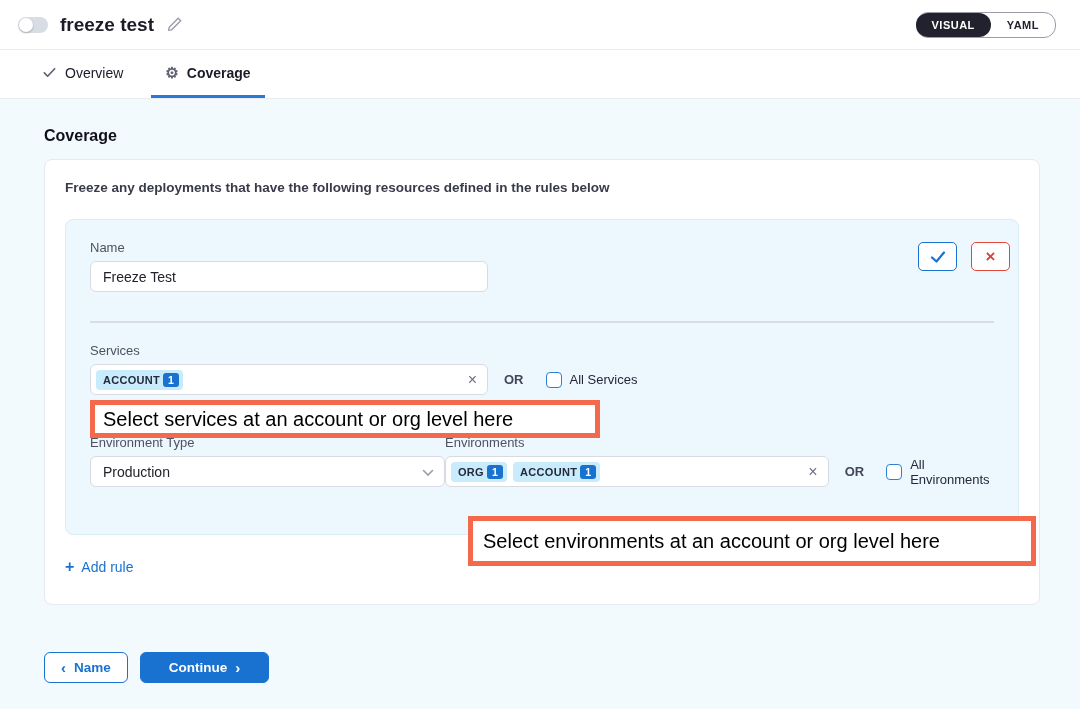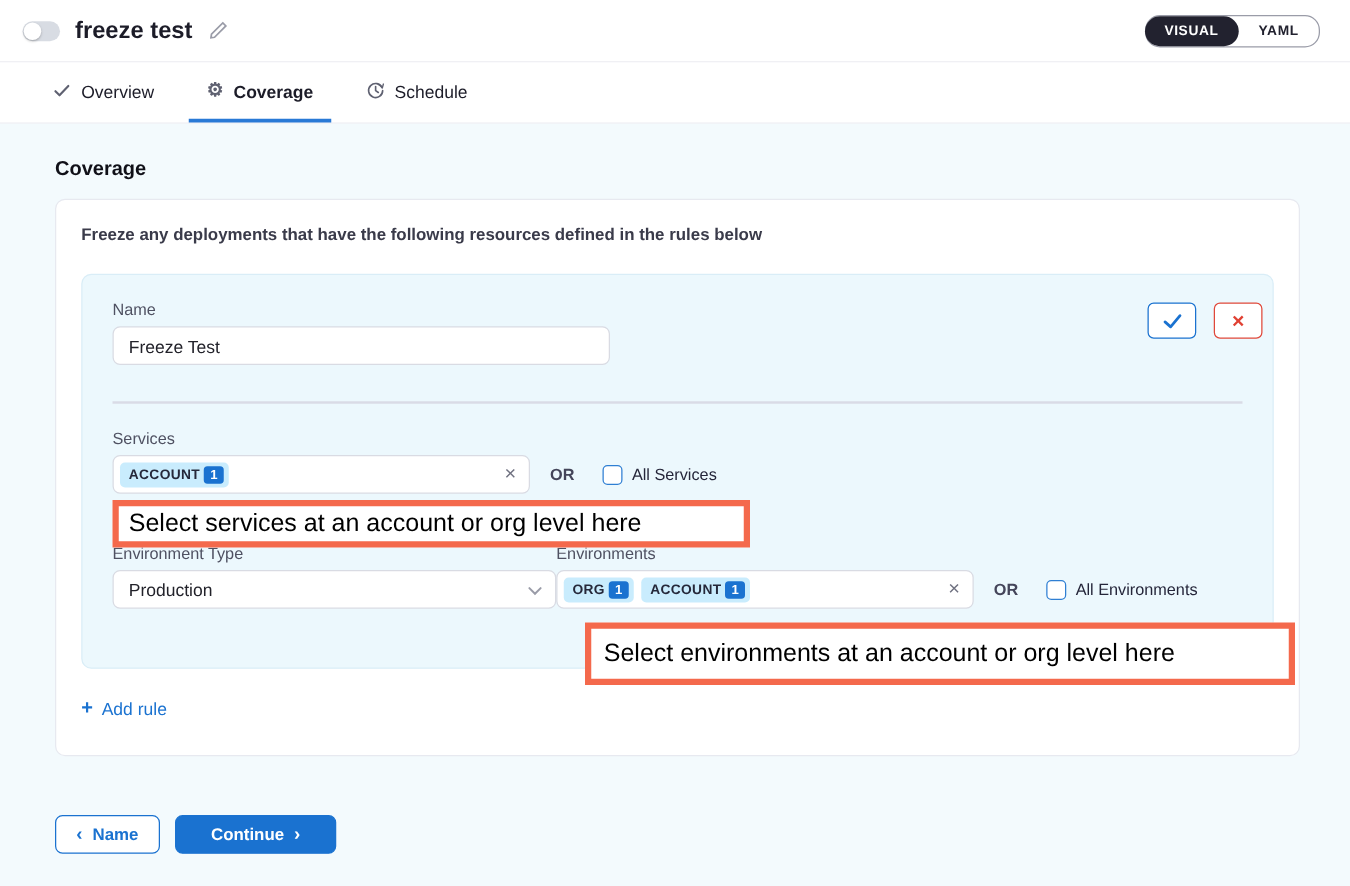--- a/index.html
+++ b/index.html
@@ -50,21 +50,21 @@
   .confirm-btns { position:absolute; top:22px; right:8px; display:flex; gap:14px; }
   .sq-btn { width:39px; height:29px; border-radius:5px; background:#fff; display:flex; align-items:center;
             justify-content:center; cursor:pointer; }
   .sq-btn.ok { border:1.5px solid #1a72d0; }
   .sq-btn.cancel { border:1.5px solid #e0483a; color:#e04133; font-size:17px; font-weight:700; }
 
   .divider { height:2px; background:#d9dbe6; margin-top:29px; }
 
   .row-label { font-size:13px; color:#4f5162; margin:20px 0 6px 0; }
   .inline-row { display:flex; align-items:center; }
-  .tag-input { width:334px; height:31px; background:#fff; border:1px solid #d9dbe3; border-radius:6px;
+  .tag-input { width:398px; height:31px; background:#fff; border:1px solid #d9dbe3; border-radius:6px;
                display:flex; align-items:center; padding:0 10px 0 5px; gap:6px; }
   .tag { background:#c9ecfd; border-radius:4px; padding:3px 4px 3px 7px; display:flex; align-items:center;
          gap:3px; font-size:11px; font-weight:700; color:#25283a; letter-spacing:.3px; }
   .tag .count { background:#1a72d0; color:#fff; border-radius:3px; padding:1px 5px; font-size:10.5px; }
   .tag-spacer { flex:1; }
   .clear-x { color:#6f7180; font-size:16px; cursor:pointer; line-height:1; }
   .or { font-size:13px; color:#44455a; font-weight:700; margin:0 0 0 16px; }
   .checkbox { width:16px; height:16px; border:1.5px solid #2f7fd3; border-radius:4px; background:#fff;
               margin-left:22px; cursor:pointer; flex:none; }
   .cb-label { font-size:13px; color:#25263a; margin-left:8px; }
@@ -72,21 +72,21 @@
   .select { width:355px; height:31px; background:#fff; border:1px solid #d9dbe3; border-radius:6px;
             display:flex; align-items:center; padding:0 10px 0 12px; font-size:14px; color:#22222a; cursor:pointer; }
   .select .sel-spacer { flex:1; }
 
   .env-row { display:flex; margin-top:40px; }
   .env-col2 { }
 
   .annot { position:absolute; background:#fff; border:5px solid #f4694c; color:#000;
            font-size:20px; line-height:28px; white-space:nowrap; z-index:5; }
   .annot.services { left:24px; top:180px; width:510px; padding:0 8px; }
-  .annot.environments { left:402px; top:278px; width:568px; padding:6px 10px; }
+  .annot.environments { left:402px; top:296px; width:568px; padding:6px 10px; }
 
   .add-rule { margin-top:24px; display:inline-flex; align-items:center; gap:7px; color:#1a72d0;
               font-size:14px; cursor:pointer; }
   .add-rule .plus { font-size:16px; font-weight:700; line-height:1; }
 
   .footer { margin-top:47px; display:flex; gap:12px; }
   .btn { height:31px; border-radius:6px; display:inline-flex; align-items:center; gap:8px;
          font-size:13.5px; font-weight:700; cursor:pointer; padding:0 16px; }
   .btn.back { background:#fff; border:1.5px solid #1a72d0; color:#1a72d0; }
   .btn.continue { background:#1a72d0; border:1.5px solid #1a72d0; color:#fff; padding:0 28px; }
@@ -117,30 +117,20 @@
     <span class="ticon">
       <svg width="15" height="15" viewBox="0 0 16 16" fill="none" stroke="#5f6171" stroke-width="1.8" stroke-linecap="round" stroke-linejoin="round">
         <polyline points="2.5,8.5 6,12 13.5,4"></polyline>
       </svg>
     </span>
     <span>Overview</span>
   </div>
   <div class="tab active">
     <span class="ticon gear-glyph">⚙</span>
     <span>Coverage</span>
-  </div>
-  <div class="tab">
-    <span class="ticon">
-      <svg width="15" height="15" viewBox="0 0 16 16" fill="none" stroke="#5f6171" stroke-width="1.4" stroke-linecap="round">
-        <path d="M13.5 5.5 A6 6 0 1 0 14 8"></path>
-        <polyline points="8,4.5 8,8 10.3,9.6"></polyline>
-        <polyline points="11,3 13.8,5.3 14.6,2.4" stroke-width="1.2"></polyline>
-      </svg>
-    </span>
-    <span>Schedule</span>
   </div>
 </div>
 
 <div class="main">
   <div class="section-title">Coverage</div>
 
   <div class="card">
     <div class="card-desc">Freeze any deployments that have the following resources defined in the rules below</div>
 
     <div class="rule">

